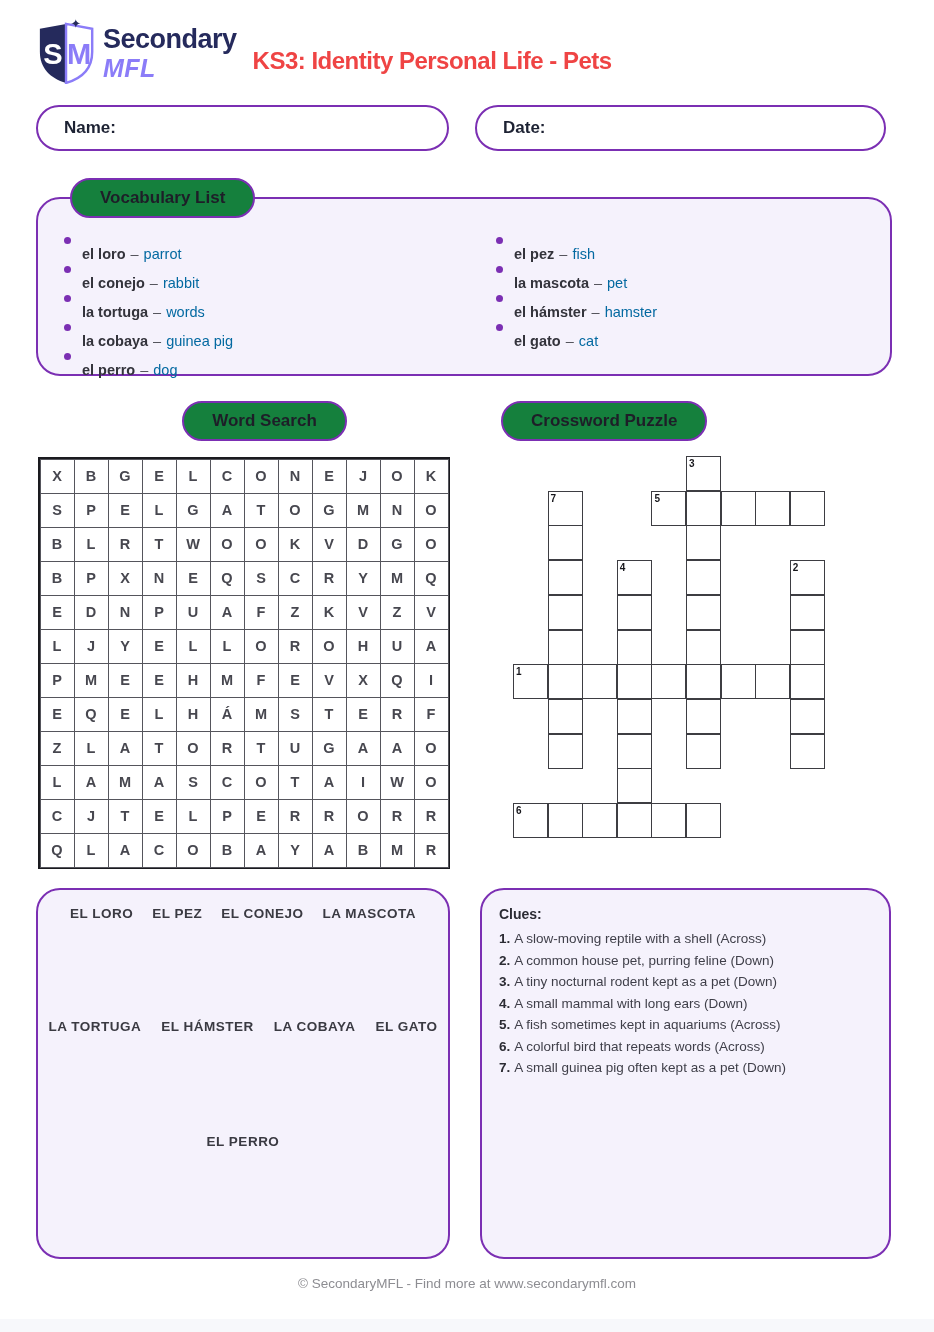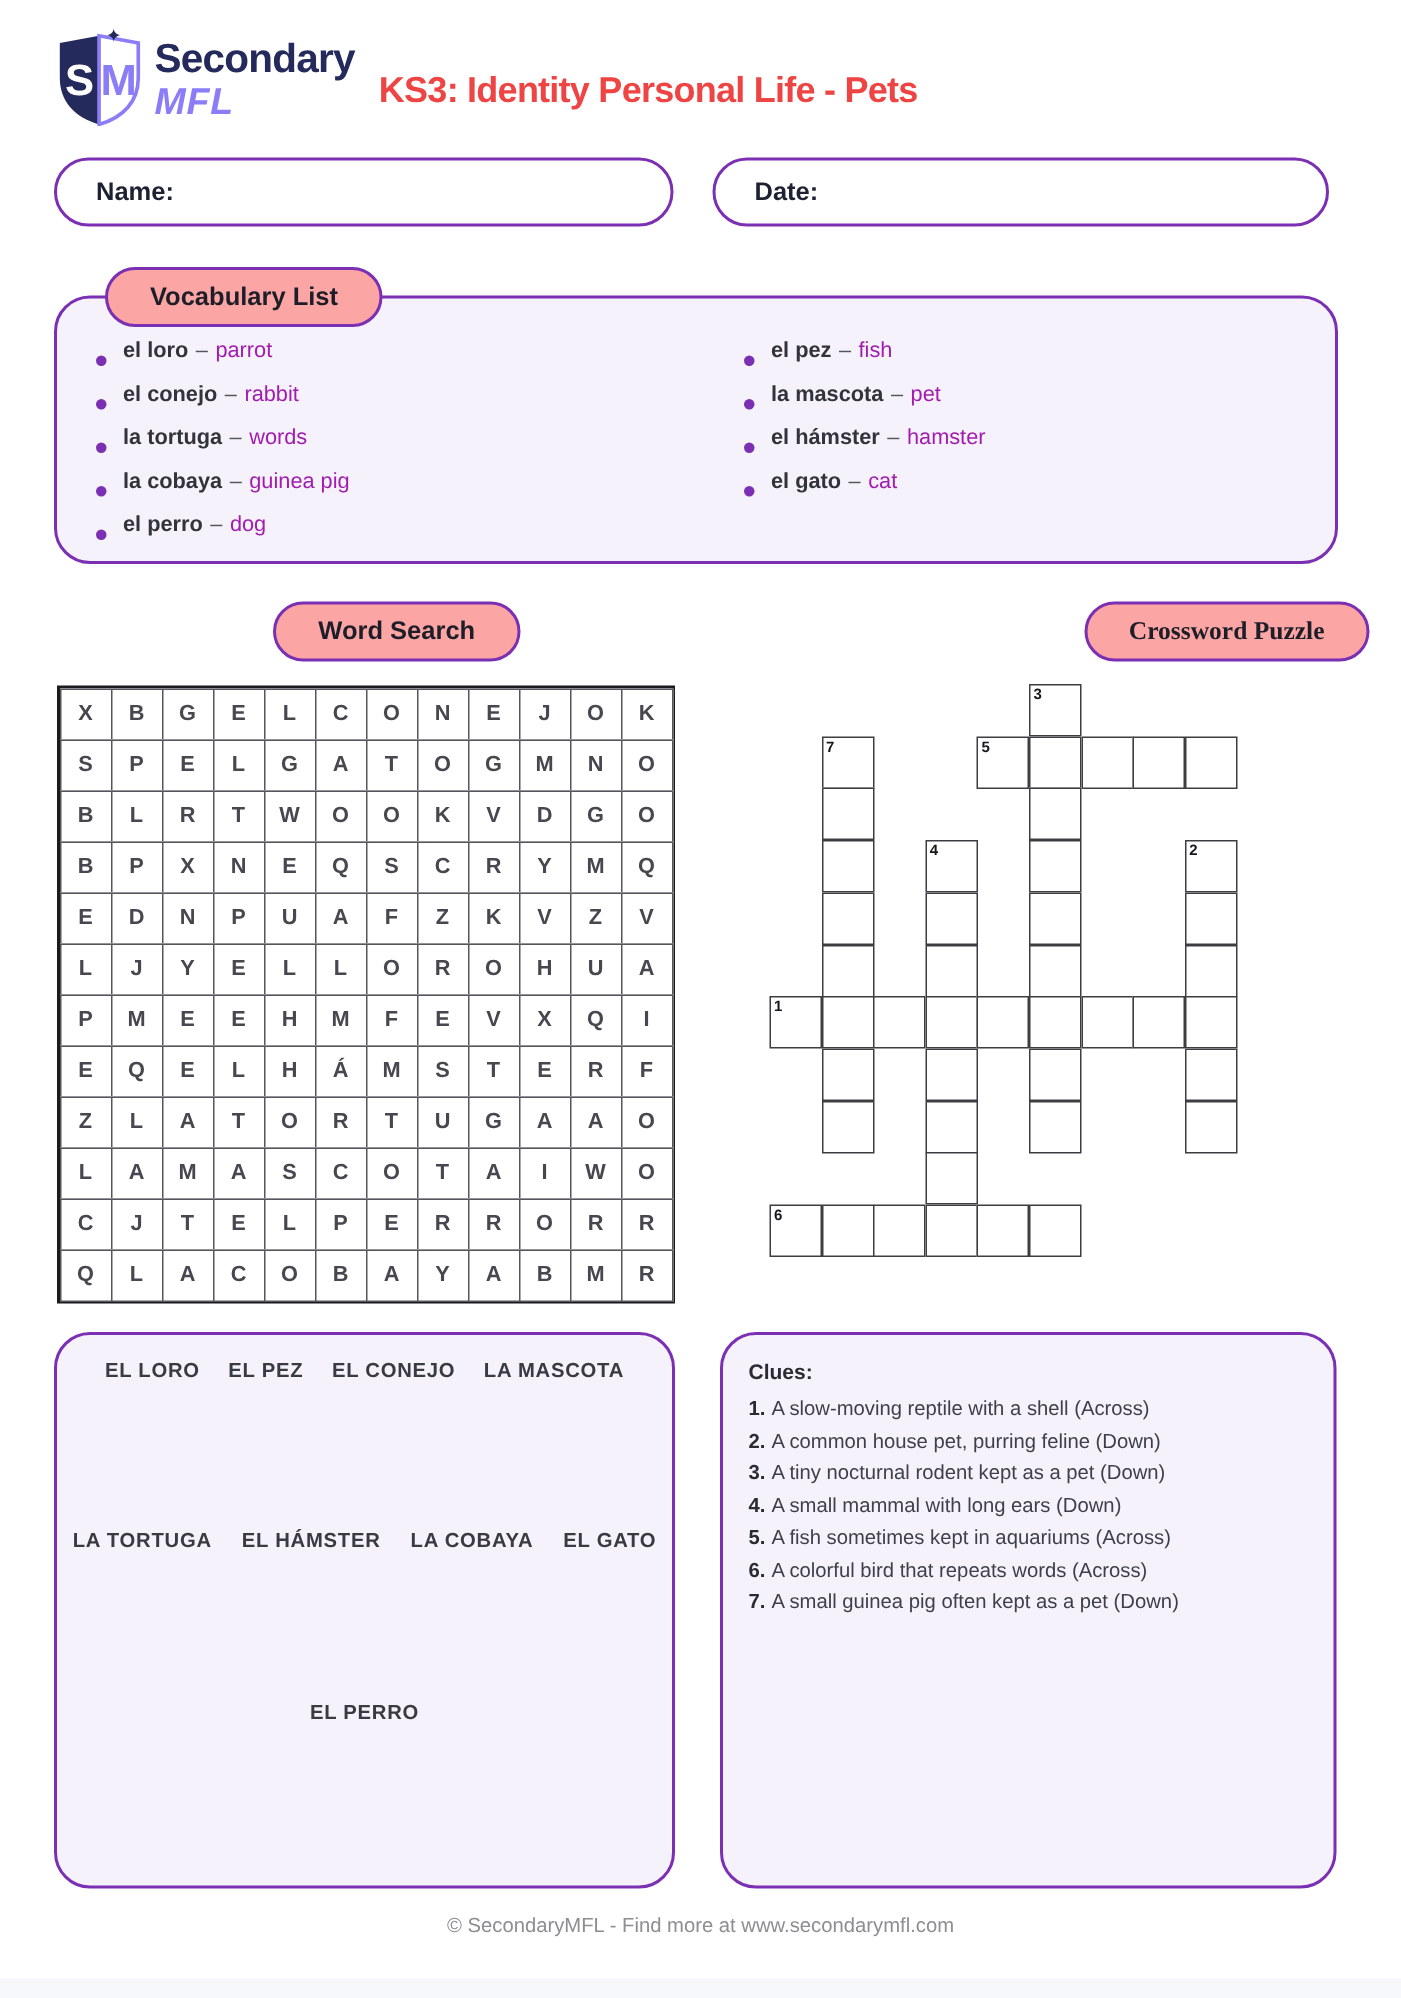--- a/index.html
+++ b/index.html
@@ -15,37 +15,37 @@
   .page-title { margin-left:16px; margin-top:29px; font-size:24px; font-weight:bold; color:#ef4444; letter-spacing:-0.5px; }
 
   
   .field-row { display:flex; margin:21px 0 0 36px; }
   .field-box { height:42px; border:2.5px solid #7b2fb3; border-radius:23px; background:#fff; display:flex; align-items:center; }
   .field-box.name { width:409px; }
   .field-box.date { width:407px; margin-left:26px; }
   .field-label { padding-left:26px; font-size:17px; font-weight:600; color:#1d2233; }
 
   
-  .pill { display:inline-block; background:#fca5a5; border:2.5px solid #7b2fb3; border-radius:21px; padding:8px 28px; font-size:17px; font-weight:bold; color:#1e1e28; }
+  .pill { display:inline-block; background:#15803d; border:2.5px solid #7b2fb3; border-radius:21px; padding:8px 28px; font-size:17px; font-weight:bold; color:#1e1e28; }
 
   
   .vocab-section { position:relative; margin:46px 0 0 36px; width:852px; height:175px; background:#f5f2fc; border:2.5px solid #7b2fb3; border-radius:24px; }
   .vocab-pill { position:absolute; top:-21px; left:32px; }
   .vocab-columns { display:flex; padding:27px 0 0 26px; }
   .vocab-col:first-child { width:432px; }
   .vocab-item { display:flex; align-items:baseline; height:29px; font-size:14.5px; }
   .bullet { width:7px; height:7px; border-radius:50%; background:#7b2fb3; margin-right:11px; align-self:center; flex:0 0 auto; }
   .term { font-weight:bold; color:#33333b; }
   .sep { color:#55555d; margin:0 5px; }
-  .trans { color:#a21caf; }
+  .trans { color:#0369a1;margin-top:20px; }
 
   
   .pills-row { display:flex; margin-top:25px;padding-left:20px; }
   .pill-holder-left { margin-left:38px; width:413px; display:flex; justify-content:center; }
-  .pill-holder-right { margin-left:30px; width:412px; display:flex; justify-content:flex-end;font-family:Liberation Serif, serif; }
+  .pill-holder-right { margin-left:30px; width:412px; display:flex; justify-content:flex-start; }
 
   
   .puzzles-row { position:relative; margin-top:16px; height:417px; }
   .ws-wrap { margin-left:38px; display:inline-block; border:2.5px solid #1a1a1f; }
   .ws-grid { display:grid; grid-template-columns:repeat(12,34px); grid-auto-rows:34px; }
   .ws-cell { border:1px solid #55555c; display:flex; align-items:center; justify-content:center; font-size:14.5px; font-weight:600; color:#47474f; background:#fff; margin:-0.5px; }
 
   
   .crossword-area { position:absolute; left:513px; top:-1px; width:350px; height:390px; }
   .cw-cell { position:absolute; width:33px; height:33px; border:1.5px solid #3d3d42; background:#fff; }

